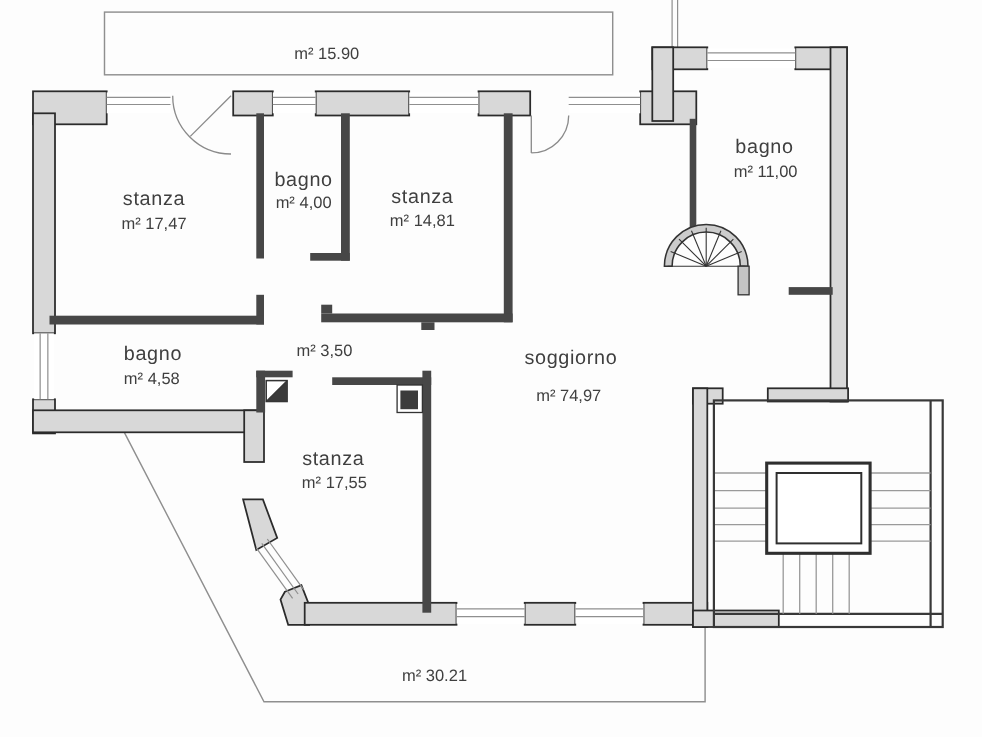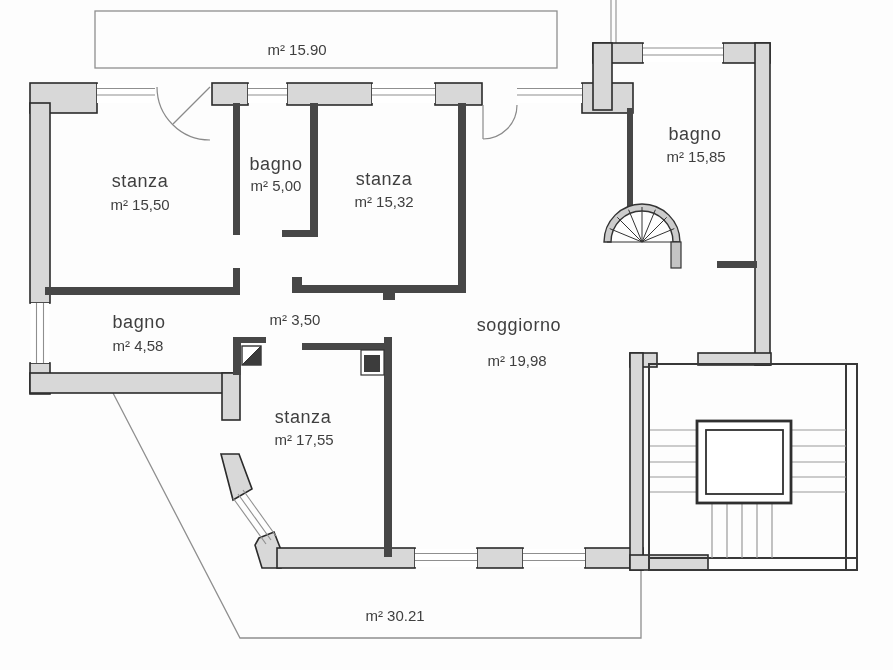--- a/index.html
+++ b/index.html
@@ -160,36 +160,36 @@
       <g>
         <rect x="697" y="421" width="94" height="82" fill="#ffffff" stroke="#2f2f2f" stroke-width="2.8"></rect>
         <rect x="706" y="430" width="77" height="64" fill="none" stroke="#2f2f2f" stroke-width="1.8"></rect>
       </g>
     </g>
   </svg>
 
   <div class="lbl area" style="left:297px;top:49px">m² 15.90</div>
 
   <div class="lbl name" style="left:140px;top:181px">stanza</div>
-  <div class="lbl area" style="left:140px;top:204px">m² 15,50</div>
+  <div class="lbl area" style="left:140px;top:204px">m² 17,47</div>
 
   <div class="lbl name" style="left:276px;top:164px">bagno</div>
-  <div class="lbl area" style="left:276px;top:185px">m² 5,00</div>
+  <div class="lbl area" style="left:276px;top:185px">m² 4,00</div>
 
   <div class="lbl name" style="left:384px;top:179px">stanza</div>
-  <div class="lbl area" style="left:384px;top:201px">m² 15,32</div>
+  <div class="lbl area" style="left:384px;top:201px">m² 14,81</div>
 
   <div class="lbl name" style="left:695px;top:134px">bagno</div>
-  <div class="lbl area" style="left:696px;top:156px">m² 15,85</div>
+  <div class="lbl area" style="left:696px;top:156px">m² 11,00</div>
 
   <div class="lbl name" style="left:139px;top:322px">bagno</div>
   <div class="lbl area" style="left:138px;top:345px">m² 4,58</div>
 
   <div class="lbl area" style="left:295px;top:319px">m² 3,50</div>
 
   <div class="lbl name" style="left:519px;top:325px">soggiorno</div>
-  <div class="lbl area" style="left:517px;top:360px">m² 19,98</div>
+  <div class="lbl area" style="left:517px;top:360px">m² 74,97</div>
 
   <div class="lbl name" style="left:303px;top:417px">stanza</div>
   <div class="lbl area" style="left:304px;top:439px">m² 17,55</div>
 
   <div class="lbl area" style="left:395px;top:615px">m² 30.21</div>
 </div>
 
 </body></html>

